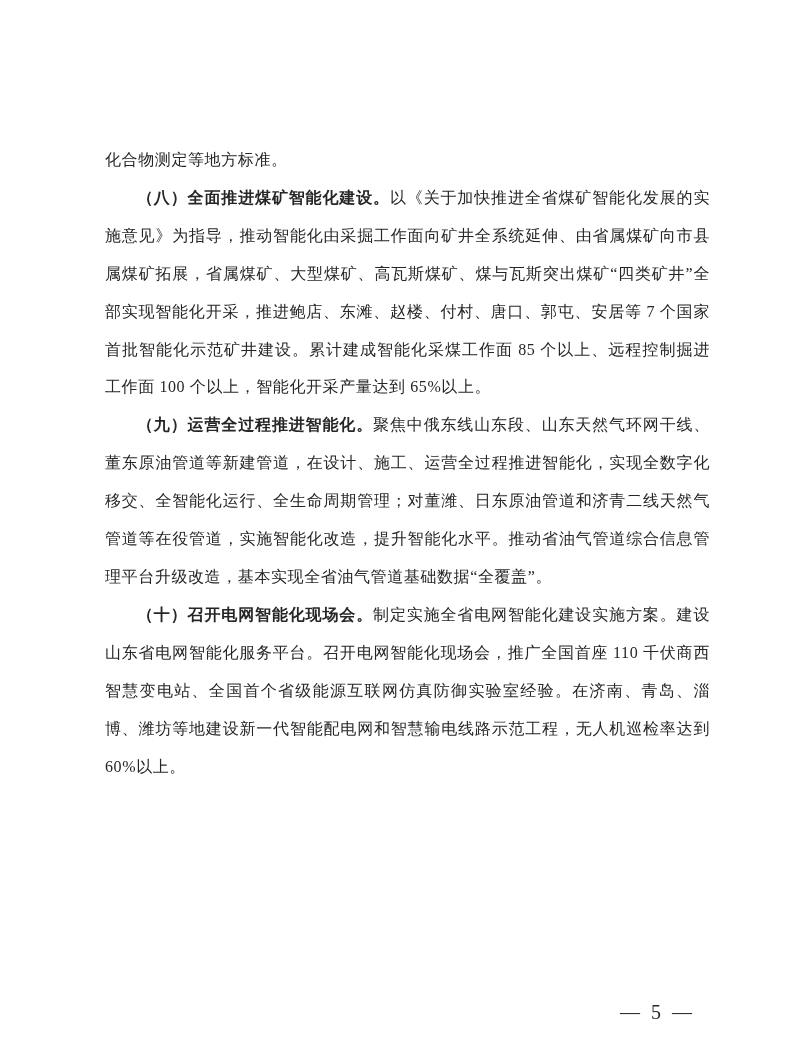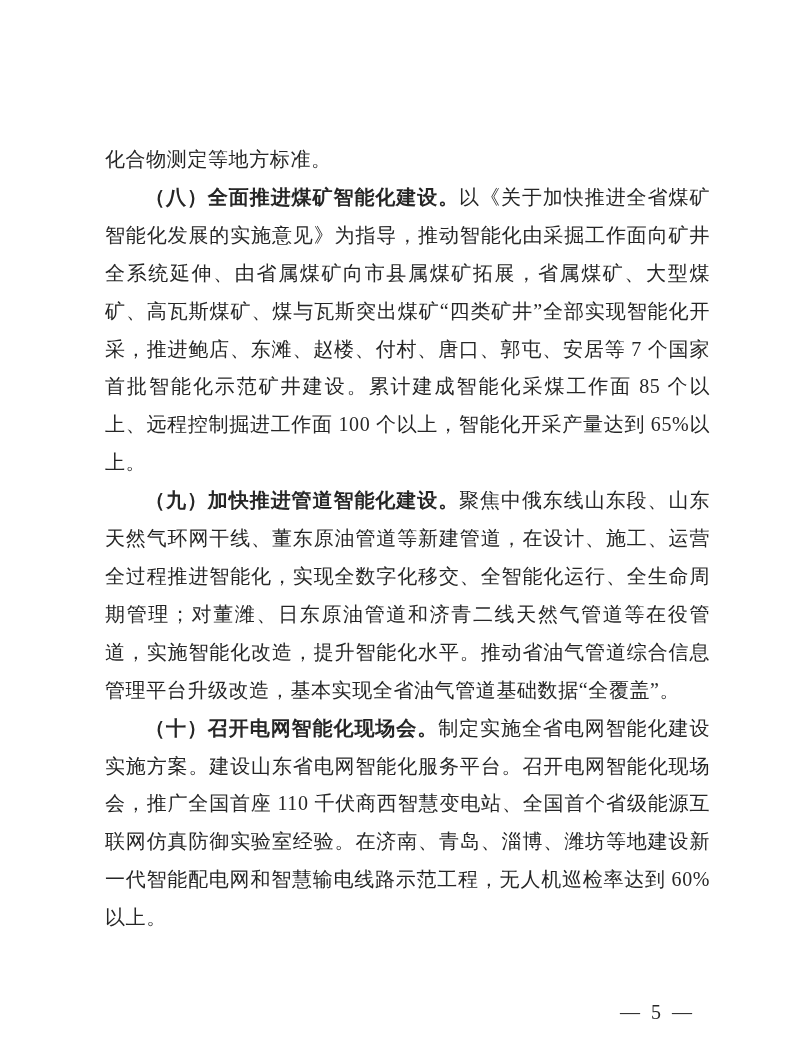--- a/index.html
+++ b/index.html
@@ -14,21 +14,21 @@
     background: #ffffff;
     overflow: hidden;
     font-family: "Liberation Serif", "DejaVu Serif", serif;
     color: #262626;
   }
   .content {
     position: absolute;
     left: 105px;
     top: 141px;
     width: 605px;
-    font-size: 20px;
+    font-size: 16px;
     line-height: 37.9px;
     letter-spacing: 0.6px;
     text-align: justify;
     text-justify: inter-character;
   }
   .content p {
     margin: 0;
     padding: 0;
   }
   .para {
@@ -47,19 +47,19 @@
     color: #262626;
   }
 </style>
 </head>
 <body>
 
 <div class="page">
   <div class="content">
     <p class="cont">化合物测定等地方标准。</p>
     <p class="para"><span class="lead">（八）全面推进煤矿智能化建设。</span><span>以《关于加快推进全省煤矿智能化发展的实施意见》为指导，推动智能化由采掘工作面向矿井全系统延伸、由省属煤矿向市县属煤矿拓展，省属煤矿、大型煤矿、高瓦斯煤矿、煤与瓦斯突出煤矿“四类矿井”全部实现智能化开采，推进鲍店、东滩、赵楼、付村、唐口、郭屯、安居等 7 个国家首批智能化示范矿井建设。累计建成智能化采煤工作面 85 个以上、远程控制掘进工作面 100 个以上，智能化开采产量达到 65%以上。</span></p>
-    <p class="para"><span class="lead">（九）加快推进管道智能化建设。</span><span>聚焦中俄东线山东段、山东天然气环网干线、董东原油管道等新建管道，在设计、施工、运营全过程推进智能化，实现全数字化移交、全智能化运行、全生命周期管理；对董潍、日东原油管道和济青二线天然气管道等在役管道，实施智能化改造，提升智能化水平。推动省油气管道综合信息管理平台升级改造，基本实现全省油气管道基础数据“全覆盖”。</span></p>
+    <p class="para"><span class="lead">（九）运营全过程推进智能化。</span><span>聚焦中俄东线山东段、山东天然气环网干线、董东原油管道等新建管道，在设计、施工、运营全过程推进智能化，实现全数字化移交、全智能化运行、全生命周期管理；对董潍、日东原油管道和济青二线天然气管道等在役管道，实施智能化改造，提升智能化水平。推动省油气管道综合信息管理平台升级改造，基本实现全省油气管道基础数据“全覆盖”。</span></p>
     <p class="para"><span class="lead">（十）召开电网智能化现场会。</span><span>制定实施全省电网智能化建设实施方案。建设山东省电网智能化服务平台。召开电网智能化现场会，推广全国首座 110 千伏商西智慧变电站、全国首个省级能源互联网仿真防御实验室经验。在济南、青岛、淄博、潍坊等地建设新一代智能配电网和智慧输电线路示范工程，无人机巡检率达到 60%以上。</span></p>
   </div>
   <div class="footer">
     <span>— 5 —</span>
   </div>
 </div>
 
 </body></html>

